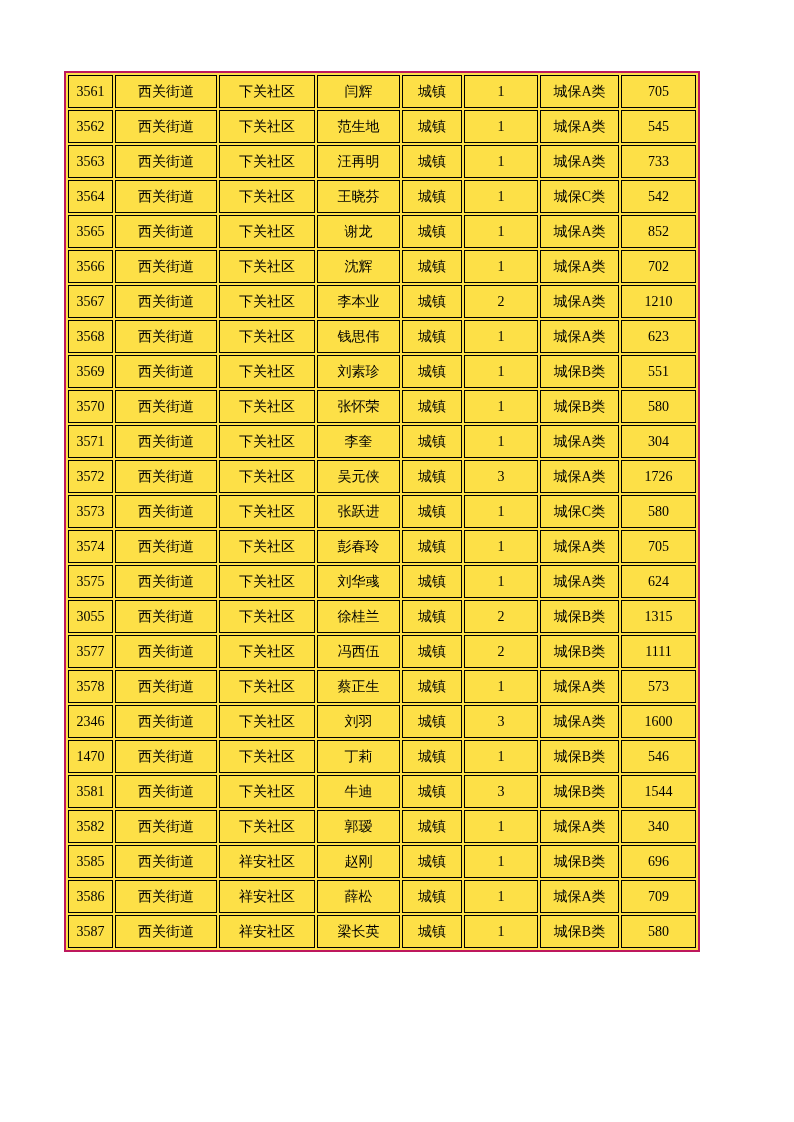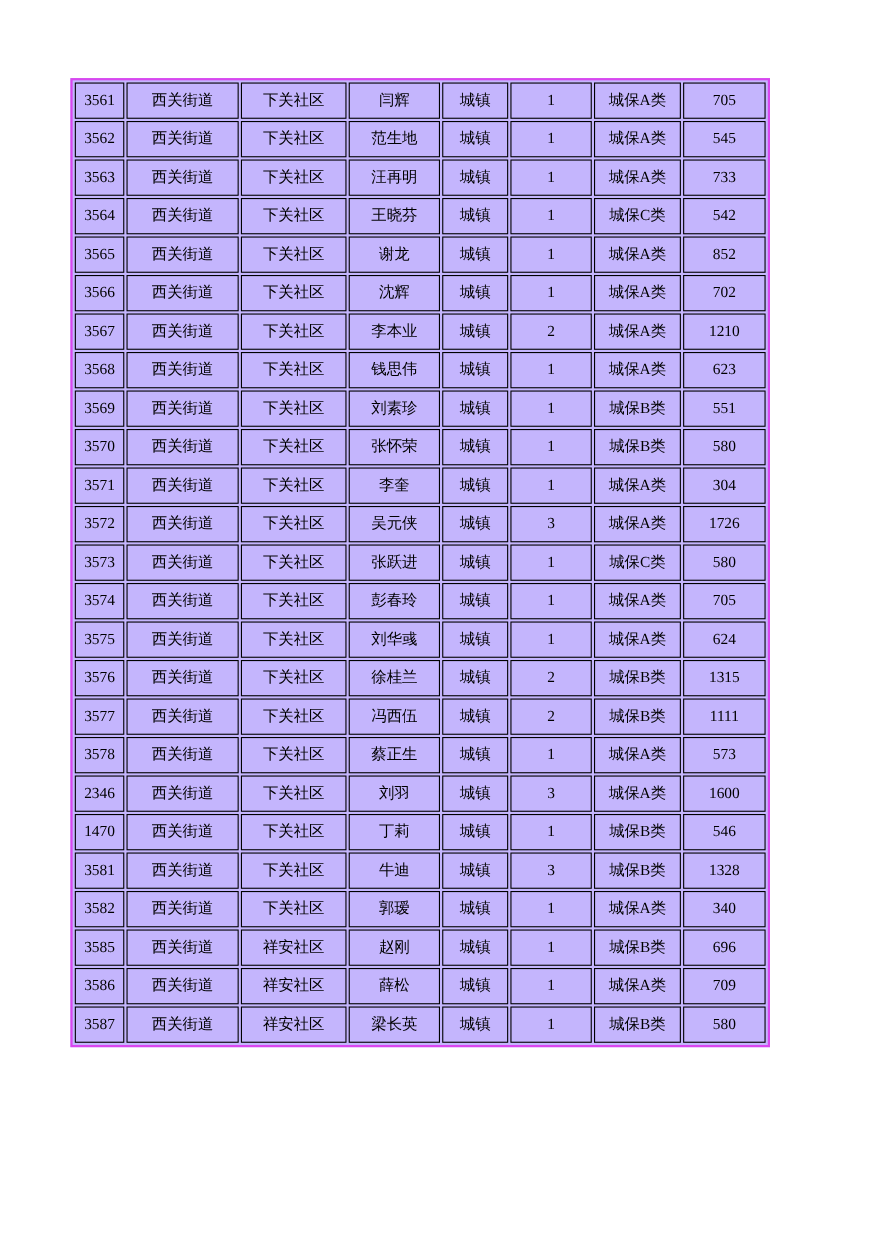--- a/index.html
+++ b/index.html
@@ -17,22 +17,22 @@
     color: #000000;
   }
   table.data-table {
     position: absolute;
     left: 64px;
     top: 71px;
     width: 636px;
     table-layout: fixed;
     border-collapse: separate;
     border-spacing: 2px;
-    border: 2px solid #d946ef;
-    background: #c4b5fd;
+    border: 2px solid #be185d;
+    background: #fde047;
   }
   table.data-table td {
     border: 1px solid #000000;
     height: 31px;
     padding: 0 2px;
     text-align: center;
     vertical-align: middle;
     font-size: 14px;
     line-height: 1;
     overflow: hidden;
@@ -199,21 +199,21 @@
           <td>3575</td>
           <td>西关街道</td>
           <td>下关社区</td>
           <td>刘华彧</td>
           <td>城镇</td>
           <td>1</td>
           <td>城保A类</td>
           <td>624</td>
         </tr>
         <tr>
-          <td>3576</td>
+          <td>3055</td>
           <td>西关街道</td>
           <td>下关社区</td>
           <td>徐桂兰</td>
           <td>城镇</td>
           <td>2</td>
           <td>城保B类</td>
           <td>1315</td>
         </tr>
         <tr>
           <td>3577</td>
@@ -256,21 +256,21 @@
           <td>546</td>
         </tr>
         <tr>
           <td>3581</td>
           <td>西关街道</td>
           <td>下关社区</td>
           <td>牛迪</td>
           <td>城镇</td>
           <td>3</td>
           <td>城保B类</td>
-          <td>1328</td>
+          <td>1544</td>
         </tr>
         <tr>
           <td>3582</td>
           <td>西关街道</td>
           <td>下关社区</td>
           <td>郭瑷</td>
           <td>城镇</td>
           <td>1</td>
           <td>城保A类</td>
           <td>340</td>

